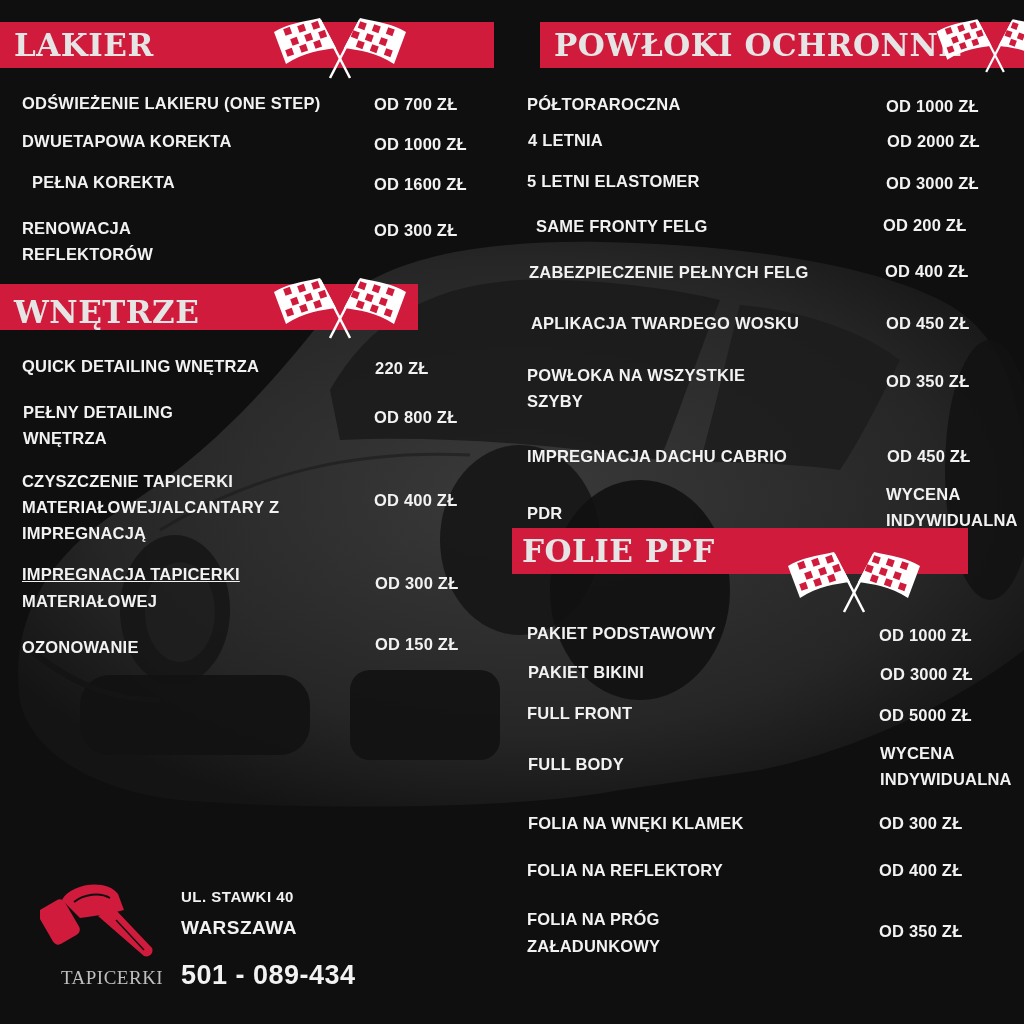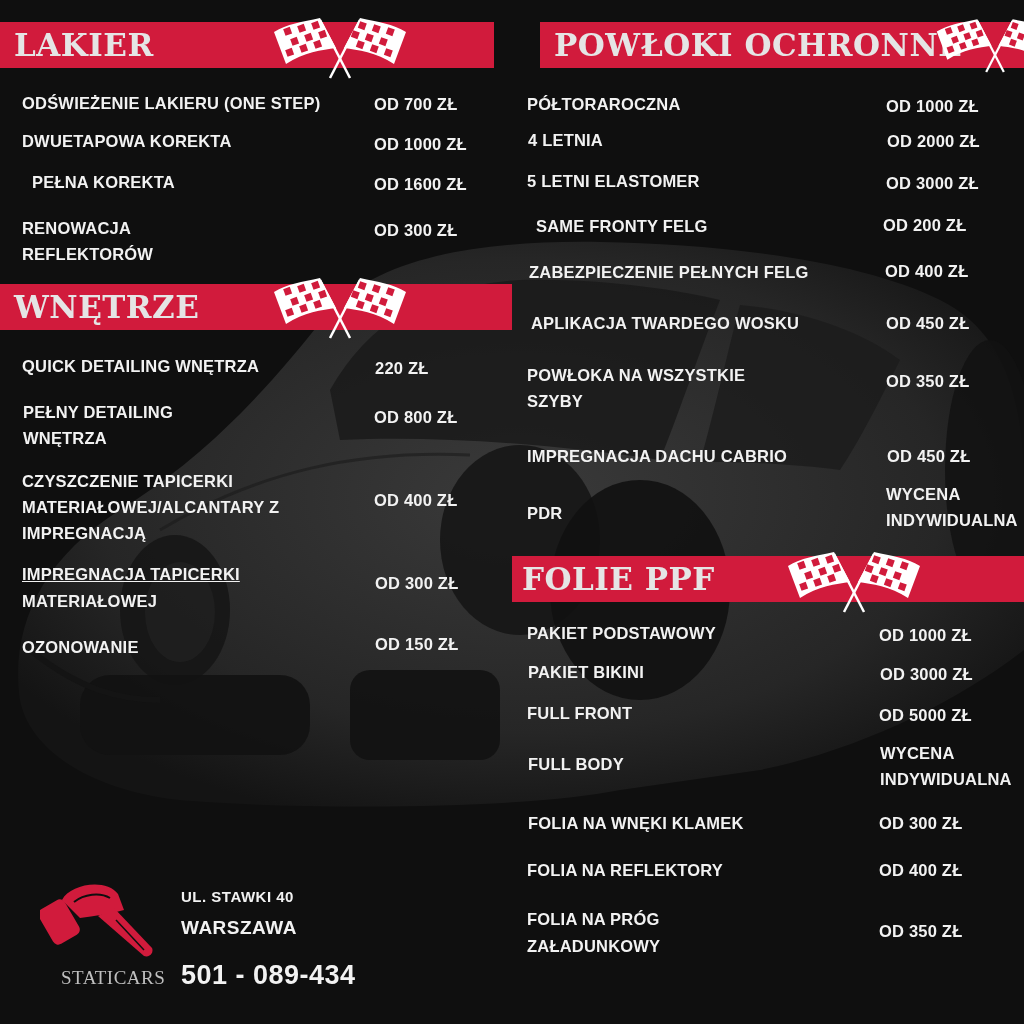--- a/index.html
+++ b/index.html
@@ -105,21 +105,21 @@
 <div class="item" style="left:22px; top:90px;">ODŚWIEŻENIE LAKIERU (ONE STEP)</div>
 <div class="price" style="left:374px; top:91px;">OD 700 ZŁ</div>
 <div class="item" style="left:22px; top:128px;">DWUETAPOWA KOREKTA</div>
 <div class="price" style="left:374px; top:131px;">OD 1000 ZŁ</div>
 <div class="item" style="left:32px; top:169px;">PEŁNA KOREKTA</div>
 <div class="price" style="left:374px; top:171px;">OD 1600 ZŁ</div>
 <div class="item" style="left:22px; top:215px;">RENOWACJA</div>
 <div class="item" style="left:22px; top:241px;">REFLEKTORÓW</div>
 <div class="price" style="left:374px; top:217px;">OD 300 ZŁ</div>
 
-<div class="banner" style="left:0; top:284px; width:512px;">
+<div class="banner" style="left:0; top:284px; width:418px;align-items:flex-end;">
   <span class="banner-title">WNĘTRZE</span>
 </div>
 <svg class="flags" style="left:272px; top:270px;" width="136" height="70" viewBox="0 0 136 70">
   <line x1="48" y1="10" x2="78" y2="68" stroke="#fff" stroke-width="2.5"></line>
   <line x1="88" y1="10" x2="58" y2="68" stroke="#fff" stroke-width="2.5"></line>
   <path d="M2,22 C15,14 30,12 48,8 L64,38 C50,40 32,42 14,54 Z" fill="#fff"></path>
   <path d="M134,22 C121,14 106,12 88,8 L72,38 C86,40 104,42 122,54 Z" fill="#fff"></path>
   <g fill="#d11b3c">
     <rect x="12" y="18" width="7" height="7" transform="rotate(-20 15 21)"></rect>
     <rect x="26" y="15" width="7" height="7" transform="rotate(-20 29 18)"></rect>
@@ -196,21 +196,21 @@
 <div class="price" style="left:886px; top:310px;">OD 450 ZŁ</div>
 <div class="item" style="left:527px; top:362px;">POWŁOKA NA WSZYSTKIE</div>
 <div class="item" style="left:527px; top:388px;">SZYBY</div>
 <div class="price" style="left:886px; top:368px;">OD 350 ZŁ</div>
 <div class="item" style="left:527px; top:443px;">IMPREGNACJA DACHU CABRIO</div>
 <div class="price" style="left:887px; top:443px;">OD 450 ZŁ</div>
 <div class="item" style="left:527px; top:500px;">PDR</div>
 <div class="price" style="left:886px; top:481px;">WYCENA</div>
 <div class="price" style="left:886px; top:507px;">INDYWIDUALNA</div>
 
-<div class="banner" style="left:512px; top:556px; width:512px;">
+<div class="banner" style="left:512px; top:528px; width:456px;">
   <span class="banner-title" style="padding-left:10px;">FOLIE PPF</span>
 </div>
 <svg class="flags" style="left:786px; top:544px;" width="136" height="70" viewBox="0 0 136 70">
   <line x1="48" y1="10" x2="78" y2="68" stroke="#fff" stroke-width="2.5"></line>
   <line x1="88" y1="10" x2="58" y2="68" stroke="#fff" stroke-width="2.5"></line>
   <path d="M2,22 C15,14 30,12 48,8 L64,38 C50,40 32,42 14,54 Z" fill="#fff"></path>
   <path d="M134,22 C121,14 106,12 88,8 L72,38 C86,40 104,42 122,54 Z" fill="#fff"></path>
   <g fill="#d11b3c">
     <rect x="12" y="18" width="7" height="7" transform="rotate(-20 15 21)"></rect>
     <rect x="26" y="15" width="7" height="7" transform="rotate(-20 29 18)"></rect>
@@ -252,17 +252,17 @@
 
 <svg style="position:absolute; left:40px; top:880px;" width="116" height="80" viewBox="0 0 116 80">
   <g fill="#d11b3c">
     <rect x="4" y="22" width="30" height="40" rx="6" transform="rotate(-30 19 42)"></rect>
     <path d="M22,20 C30,4 66,-2 78,14 L84,30 C70,34 54,36 40,38 Z"></path>
     <path d="M58,36 L74,28 L112,68 C114,72 110,78 104,76 Z"></path>
   </g>
   <path d="M34,22 C44,14 60,12 70,18" stroke="#0f0f0f" stroke-width="2" fill="none"></path>
   <line x1="76" y1="40" x2="104" y2="70" stroke="#0f0f0f" stroke-width="1.5"></line>
 </svg>
-<div class="brand" style="left:61px; top:967px;">STATICARS</div>
+<div class="brand" style="left:61px; top:967px;">TAPICERKI</div>
 
 <div class="contact" style="left:181px; top:888px; font-size:15px; letter-spacing:0.5px;">UL. STAWKI 40</div>
 <div class="contact" style="left:181px; top:917px; font-size:19px; letter-spacing:0.5px;">WARSZAWA</div>
 <div class="contact" style="left:181px; top:960px; font-size:27px; letter-spacing:0.5px;">501 - 089-434</div>
 
 </body></html>

